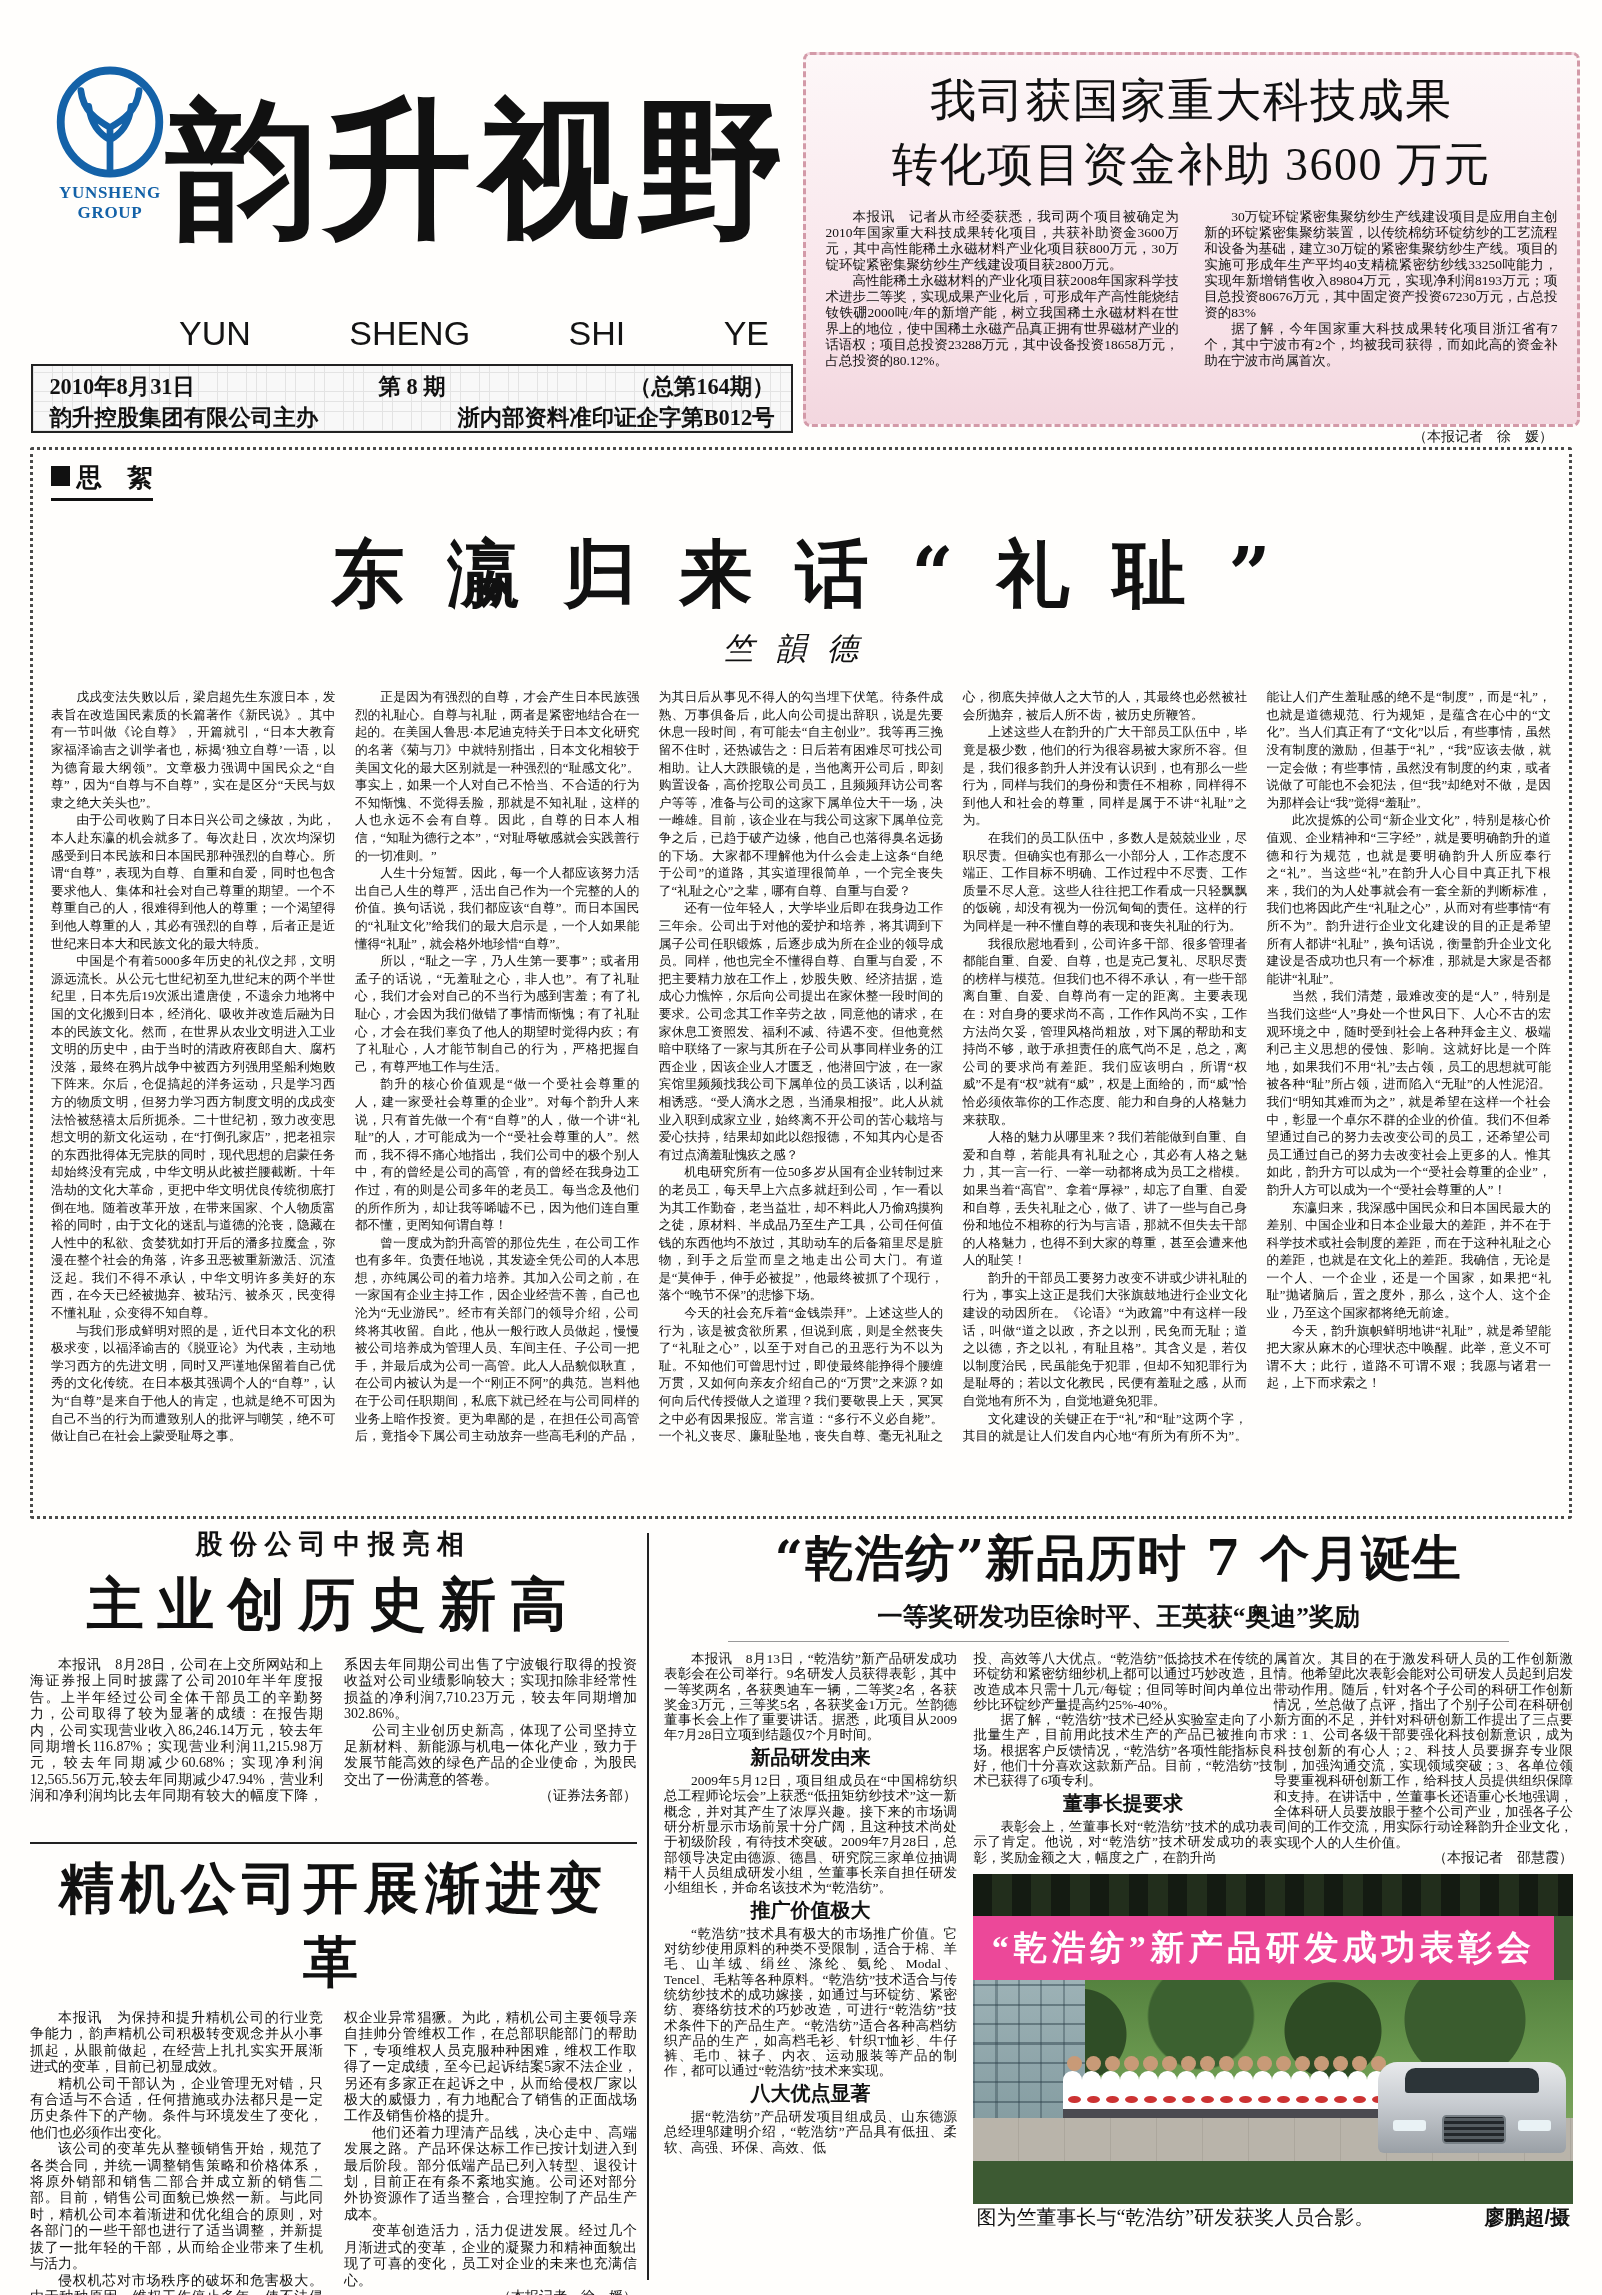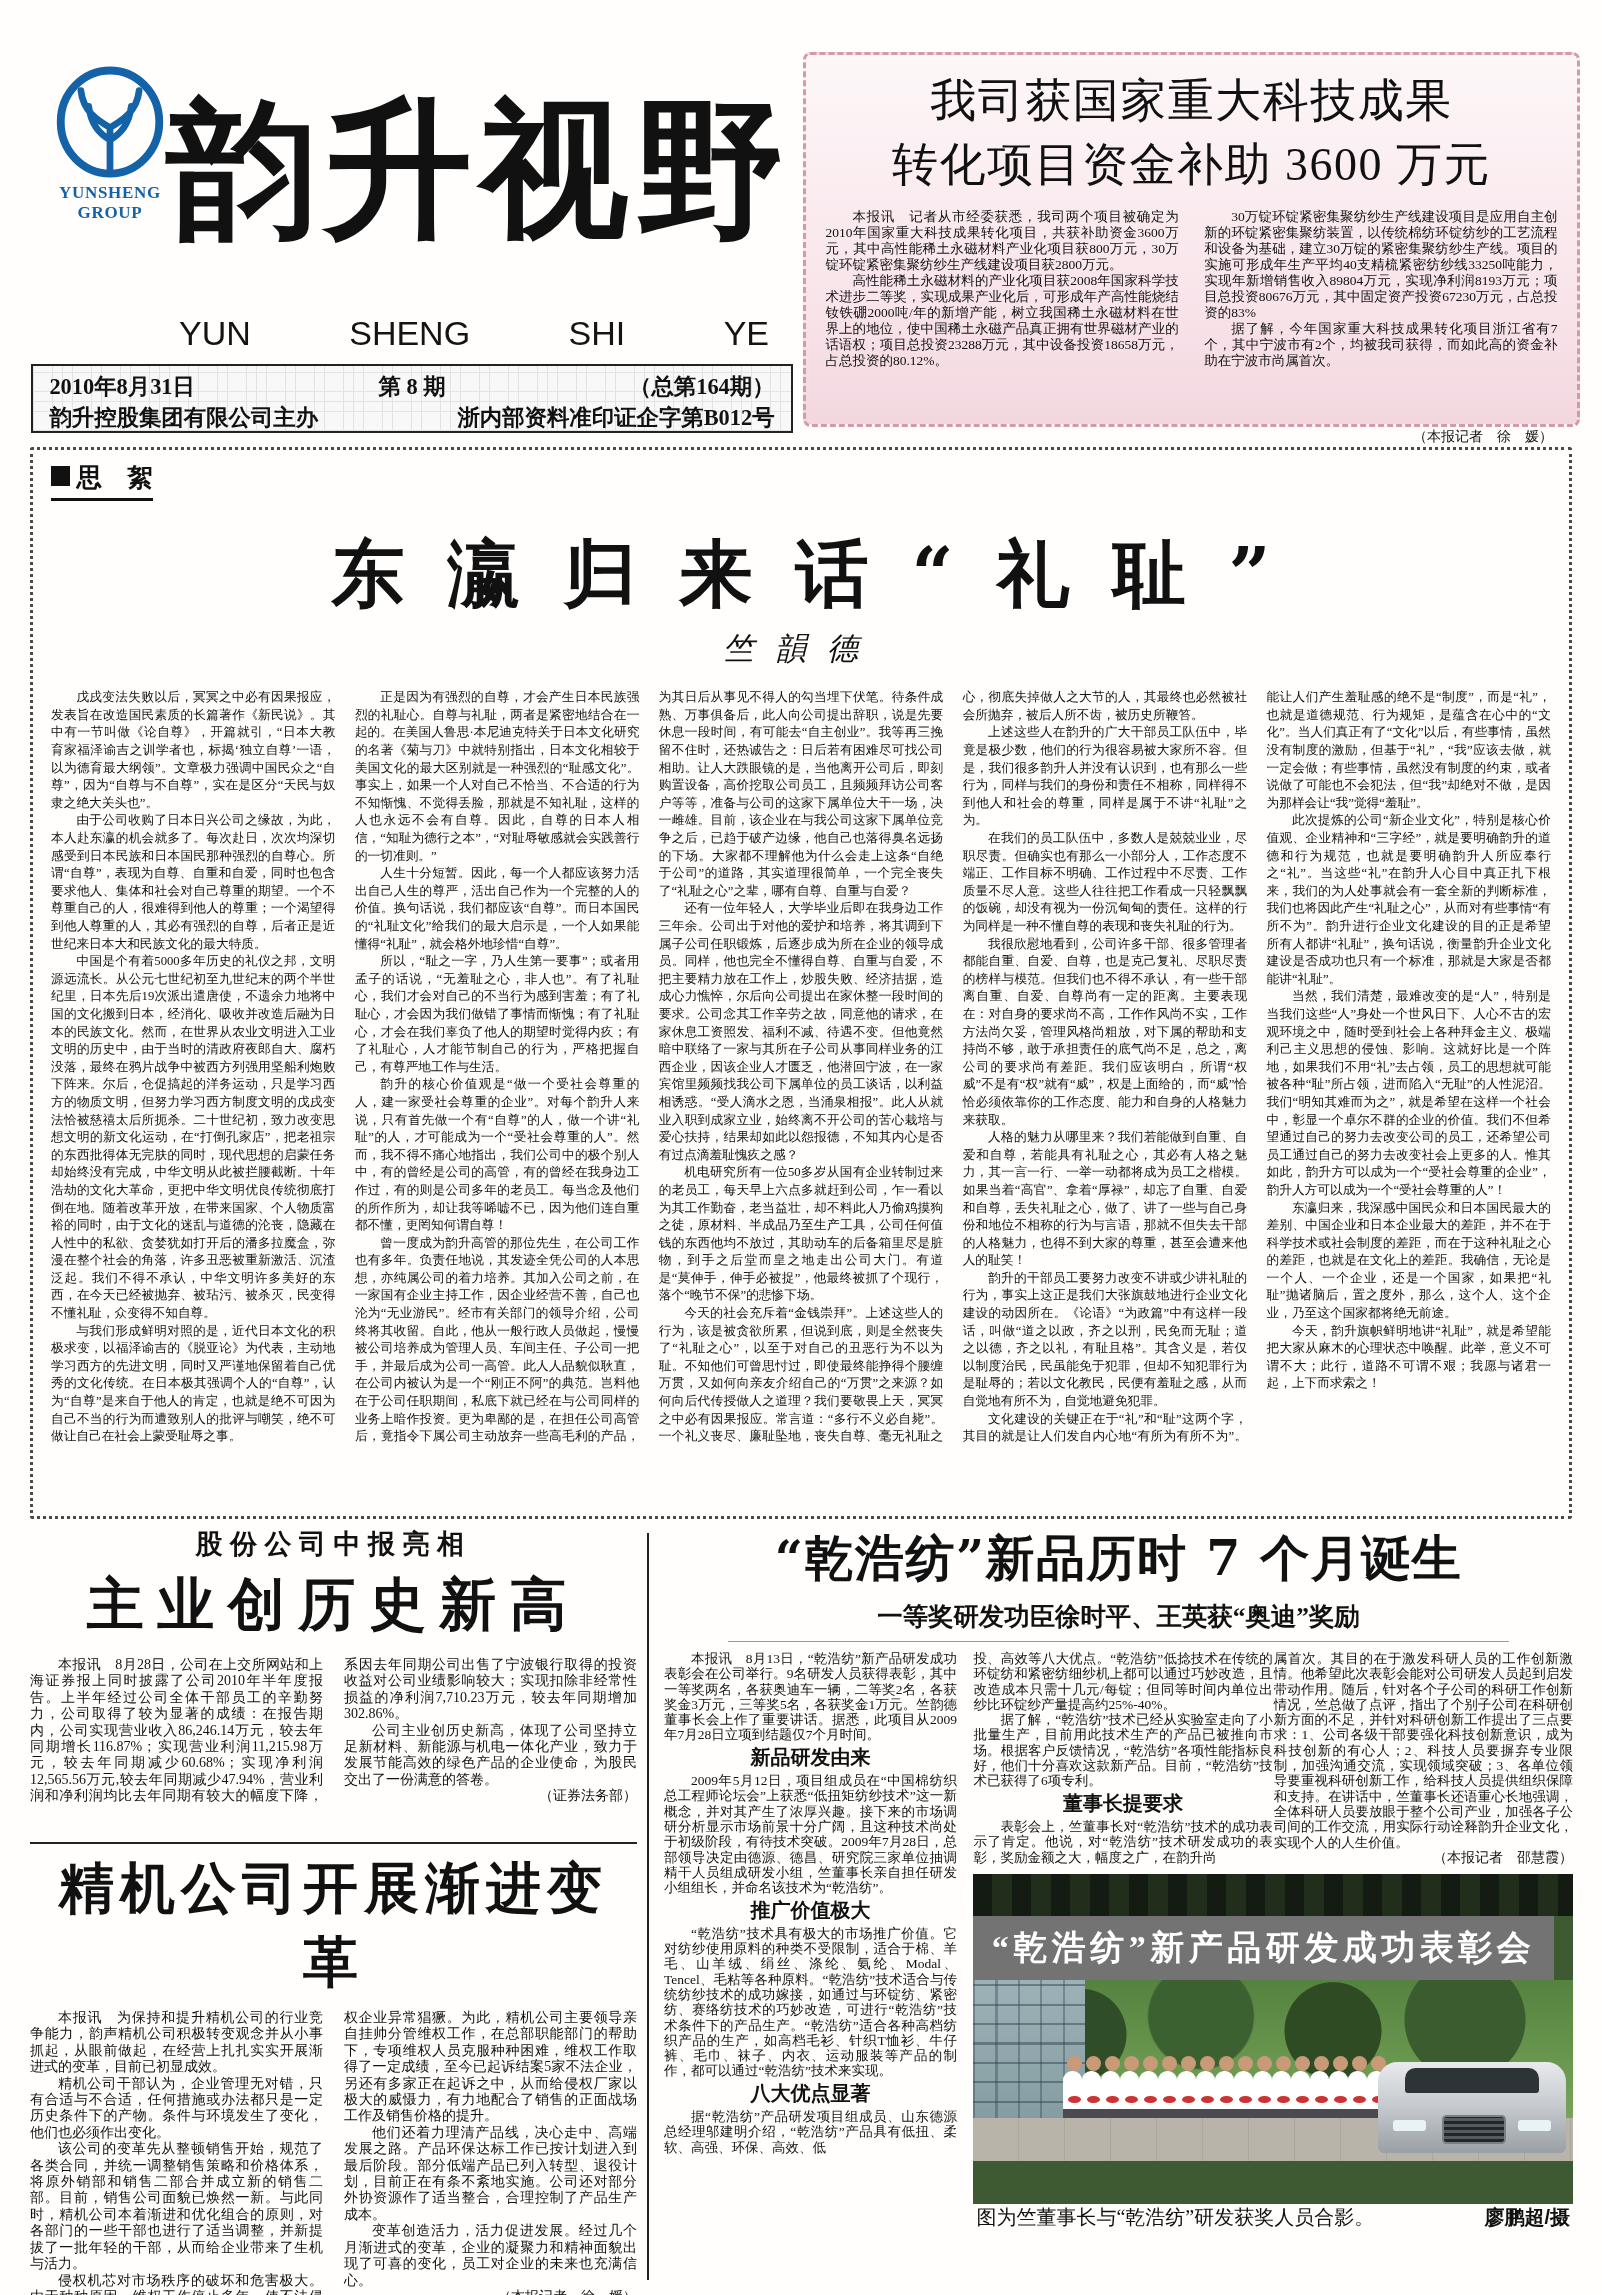--- a/index.html
+++ b/index.html
@@ -64,21 +64,21 @@
   #qhf .qcol .cont{margin:0;text-indent:0;}
   #qhf .qcol .h{margin:7.5px 0;text-align:center;font-weight:900;font-size:20px;text-indent:0;}
   #qhf #colA{width:293px;height:644px;overflow:hidden;}
   #qhf .rsub{flex:1;display:flex;flex-direction:column;}
   #qhf .topcols{display:flex;gap:1px;height:215px;overflow:hidden;}
   #qhf .topcols .qcol{flex:1;}
   
   #photo{position:relative;margin-top:7.5px;width:100%;height:330px;overflow:hidden;background:#3d5a33;}
   #photo .canopy{position:absolute;left:0;top:0;right:0;height:42px;
         background:repeating-linear-gradient(90deg,#141b12 0 19.4px,#222e1c 19.4px 39px);}
-  #photo .banner{position:absolute;left:0;top:42px;right:19.4px;height:64px;background:#737373;
+  #photo .banner{position:absolute;left:0;top:42px;right:19.4px;height:64px;background:#ec4899;
         display:flex;align-items:center;justify-content:center;color:#fff;font-weight:900;font-size:34px;letter-spacing:4.5px;}
   #photo .scene{position:absolute;left:0;top:106px;right:0;bottom:43px;
         background:
           radial-gradient(circle at 18% 30%, #2f4d26 0 45px, transparent 46px),
           radial-gradient(circle at 38% 20%, #3c6130 0 52px, transparent 54px),
           radial-gradient(circle at 60% 28%, #2e4b24 0 48px, transparent 49px),
           radial-gradient(circle at 82% 22%, #3a5c2e 0 60px, transparent 61px),
           linear-gradient(180deg,#55823f 0%,#6e9c52 55%,#86a868 100%);}
   #photo .building{position:absolute;left:0;top:0;width:112px;height:100%;
         background:
@@ -144,21 +144,21 @@
         <p class="para">据了解，今年国家重大科技成果转化项目浙江省有7个，其中宁波市有2个，均被我司获得，而如此高的资金补助在宁波市尚属首次。</p>
       </div>
     <div class="byline">（本报记者　徐　媛）</div>
   </div>
 
   <div id="essay">
     <span class="tag"><span class="sq"></span><span>思　絮</span></span>
     <div class="title">东瀛归来话“礼耻”</div>
     <div class="author">竺韻德</div>
     <div class="ebody">
-        <p class="para">戊戌变法失败以后，冥冥之中必有因果报应，发表旨在改造国民素质的长篇著作《新民说》。其中有一节叫做《论自尊》，开篇就引，“日本大教育家福泽谕吉之训学者也，标揭‘独立自尊’一语，以为德育最大纲领”。文章极力强调中国民众之“自尊”，因为“自尊与不自尊”，实在是区分“天民与奴隶之绝大关头也”。</p>
+        <p class="para">戊戌变法失败以后，梁启超先生东渡日本，发表旨在改造国民素质的长篇著作《新民说》。其中有一节叫做《论自尊》，开篇就引，“日本大教育家福泽谕吉之训学者也，标揭‘独立自尊’一语，以为德育最大纲领”。文章极力强调中国民众之“自尊”，因为“自尊与不自尊”，实在是区分“天民与奴隶之绝大关头也”。</p>
         <p class="para">由于公司收购了日本日兴公司之缘故，为此，本人赴东瀛的机会就多了。每次赴日，次次均深切感受到日本民族和日本国民那种强烈的自尊心。所谓“自尊”，表现为自尊、自重和自爱，同时也包含要求他人、集体和社会对自己尊重的期望。一个不尊重自己的人，很难得到他人的尊重；一个渴望得到他人尊重的人，其必有强烈的自尊，后者正是近世纪来日本大和民族文化的最大特质。</p>
         <p class="para">中国是个有着5000多年历史的礼仪之邦，文明源远流长。从公元七世纪初至九世纪末的两个半世纪里，日本先后19次派出遣唐使，不遗余力地将中国的文化搬到日本，经消化、吸收并改造后融为日本的民族文化。然而，在世界从农业文明进入工业文明的历史中，由于当时的清政府夜郎自大、腐朽没落，最终在鸦片战争中被西方列强用坚船利炮败下阵来。尔后，仓促搞起的洋务运动，只是学习西方的物质文明，但努力学习西方制度文明的戊戌变法恰被慈禧太后所扼杀。二十世纪初，致力改变思想文明的新文化运动，在“打倒孔家店”，把老祖宗的东西批得体无完肤的同时，现代思想的启蒙任务却始终没有完成，中华文明从此被拦腰截断。十年浩劫的文化大革命，更把中华文明优良传统彻底打倒在地。随着改革开放，在带来国家、个人物质富裕的同时，由于文化的迷乱与道德的沦丧，隐藏在人性中的私欲、贪婪犹如打开后的潘多拉魔盒，弥漫在整个社会的角落，许多丑恶被重新激活、沉渣泛起。我们不得不承认，中华文明许多美好的东西，在今天已经被抛弃、被玷污、被杀灭，民变得不懂礼耻，众变得不知自尊。</p>
         <p class="para">与我们形成鲜明对照的是，近代日本文化的积极求变，以福泽谕吉的《脱亚论》为代表，主动地学习西方的先进文明，同时又严谨地保留着自己优秀的文化传统。在日本极其强调个人的“自尊”，认为“自尊”是来自于他人的肯定，也就是绝不可因为自己不当的行为而遭致别人的批评与嘲笑，绝不可做让自己在社会上蒙受耻辱之事。</p>
         <p class="para">正是因为有强烈的自尊，才会产生日本民族强烈的礼耻心。自尊与礼耻，两者是紧密地结合在一起的。在美国人鲁思·本尼迪克特关于日本文化研究的名著《菊与刀》中就特别指出，日本文化相较于美国文化的最大区别就是一种强烈的“耻感文化”。事实上，如果一个人对自己不恰当、不合适的行为不知惭愧、不觉得丢脸，那就是不知礼耻，这样的人也永远不会有自尊。因此，自尊的日本人相信，“知耻为德行之本”，“对耻辱敏感就会实践善行的一切准则。”</p>
         <p class="para">人生十分短暂。因此，每一个人都应该努力活出自己人生的尊严，活出自己作为一个完整的人的价值。换句话说，我们都应该“自尊”。而日本国民的“礼耻文化”给我们的最大启示是，一个人如果能懂得“礼耻”，就会格外地珍惜“自尊”。</p>
         <p class="para">所以，“耻之一字，乃人生第一要事”；或者用孟子的话说，“无羞耻之心，非人也”。有了礼耻心，我们才会对自己的不当行为感到害羞；有了礼耻心，才会因为我们做错了事情而惭愧；有了礼耻心，才会在我们辜负了他人的期望时觉得内疚；有了礼耻心，人才能节制自己的行为，严格把握自己，有尊严地工作与生活。</p>
         <p class="para">韵升的核心价值观是“做一个受社会尊重的人，建一家受社会尊重的企业”。对每个韵升人来说，只有首先做一个有“自尊”的人，做一个讲“礼耻”的人，才可能成为一个“受社会尊重的人”。然而，我不得不痛心地指出，我们公司中的极个别人中，有的曾经是公司的高管，有的曾经在我身边工作过，有的则是公司多年的老员工。每当念及他们的所作所为，却让我等唏嘘不已，因为他们连自重都不懂，更罔知何谓自尊！</p>
         <p class="para">曾一度成为韵升高管的那位先生，在公司工作也有多年。负责任地说，其发迹全凭公司的人本思想，亦纯属公司的着力培养。其加入公司之前，在一家国有企业主持工作，因企业经营不善，自己也沦为“无业游民”。经市有关部门的领导介绍，公司终将其收留。自此，他从一般行政人员做起，慢慢被公司培养成为管理人员、车间主任、子公司一把手，并最后成为公司一高管。此人人品貌似耿直，在公司内被认为是一个“刚正不阿”的典范。岂料他在于公司任职期间，私底下就已经在与公司同样的业务上暗作投资。更为卑鄙的是，在担任公司高管后，竟指令下属公司主动放弃一些高毛利的产品，为其日后从事见不得人的勾当埋下伏笔。待条件成熟、万事俱备后，此人向公司提出辞职，说是先要休息一段时间，有可能去“自主创业”。我等再三挽留不住时，还热诚告之：日后若有困难尽可找公司相助。让人大跌眼镜的是，当他离开公司后，即刻购置设备，高价挖取公司员工，且频频拜访公司客户等等，准备与公司的这家下属单位大干一场，决一雌雄。目前，该企业在与我公司这家下属单位竞争之后，已趋于破产边缘，他自己也落得臭名远扬的下场。大家都不理解他为什么会走上这条“自绝于公司”的道路，其实道理很简单，一个完全丧失了“礼耻之心”之辈，哪有自尊、自重与自爱？</p>
         <p class="para">还有一位年轻人，大学毕业后即在我身边工作三年余。公司出于对他的爱护和培养，将其调到下属子公司任职锻炼，后逐步成为所在企业的领导成员。同样，他也完全不懂得自尊、自重与自爱，不把主要精力放在工作上，炒股失败、经济拮据，造成心力憔悴，尔后向公司提出在家休整一段时间的要求。公司念其工作辛劳之故，同意他的请求，在家休息工资照发、福利不减、待遇不变。但他竟然暗中联络了一家与其所在子公司从事同样业务的江西企业，因该企业人才匮乏，他潜回宁波，在一家宾馆里频频找我公司下属单位的员工谈话，以利益相诱惑。“受人滴水之恩，当涌泉相报”。此人从就业入职到成家立业，始终离不开公司的苦心栽培与爱心扶持，结果却如此以怨报德，不知其内心是否有过点滴羞耻愧疚之感？</p>
         <p class="para">机电研究所有一位50多岁从国有企业转制过来的老员工，每天早上六点多就赶到公司，乍一看以为其工作勤奋，老当益壮，却不料此人乃偷鸡摸狗之徒，原材料、半成品乃至生产工具，公司任何值钱的东西他均不放过，其助动车的后备箱里尽是脏物，到手之后堂而皇之地走出公司大门。有道是“莫伸手，伸手必被捉”，他最终被抓了个现行，落个“晚节不保”的悲惨下场。</p>

